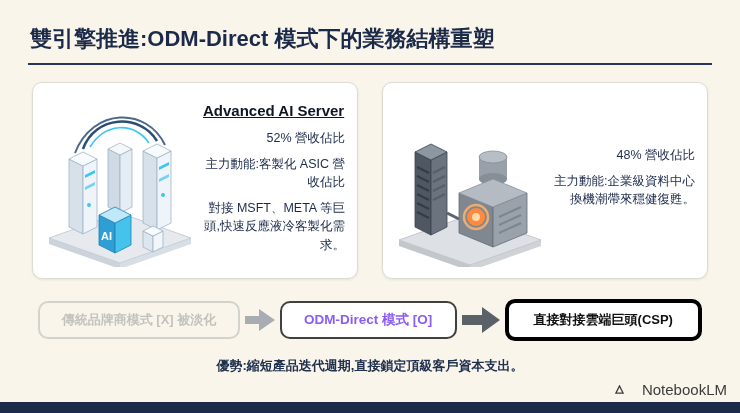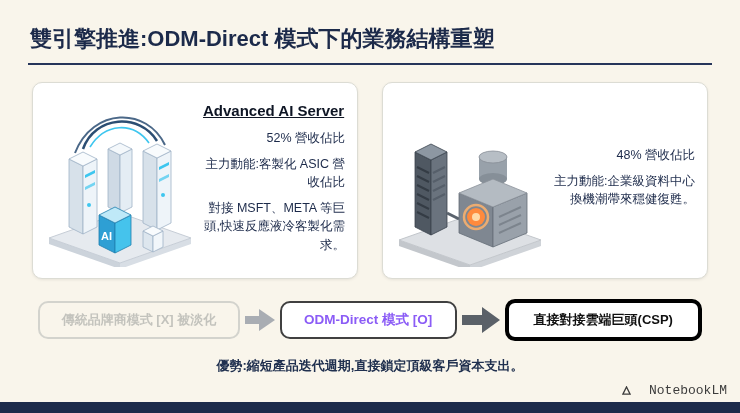--- a/index.html
+++ b/index.html
@@ -37,21 +37,21 @@
   .flow-arrow { flex:0 0 auto; margin:0 5px; display:block; }
 
   .advantage {
     margin:16px 20px 0 20px; text-align:center;
     font-size:13px; font-weight:600; color:#20304f;
   }
 
   .watermark {
     position:absolute; right:13px; bottom:15px;
     display:flex; align-items:center; gap:18px;
-    font-size:13px; color:#3c3c3c;font-family:Liberation Mono, monospace;
+    font-size:15px; color:#3c3c3c;
   }
   .bottom-bar { position:absolute; left:0; right:0; bottom:0; height:11px; background:#1d2b4a; }
 </style>
 </head>
 <body>
 
 <div class="slide">
 
   <h1 class="page-title">雙引擎推進:ODM-Direct 模式下的業務結構重塑</h1>
   <div class="title-rule"></div>

